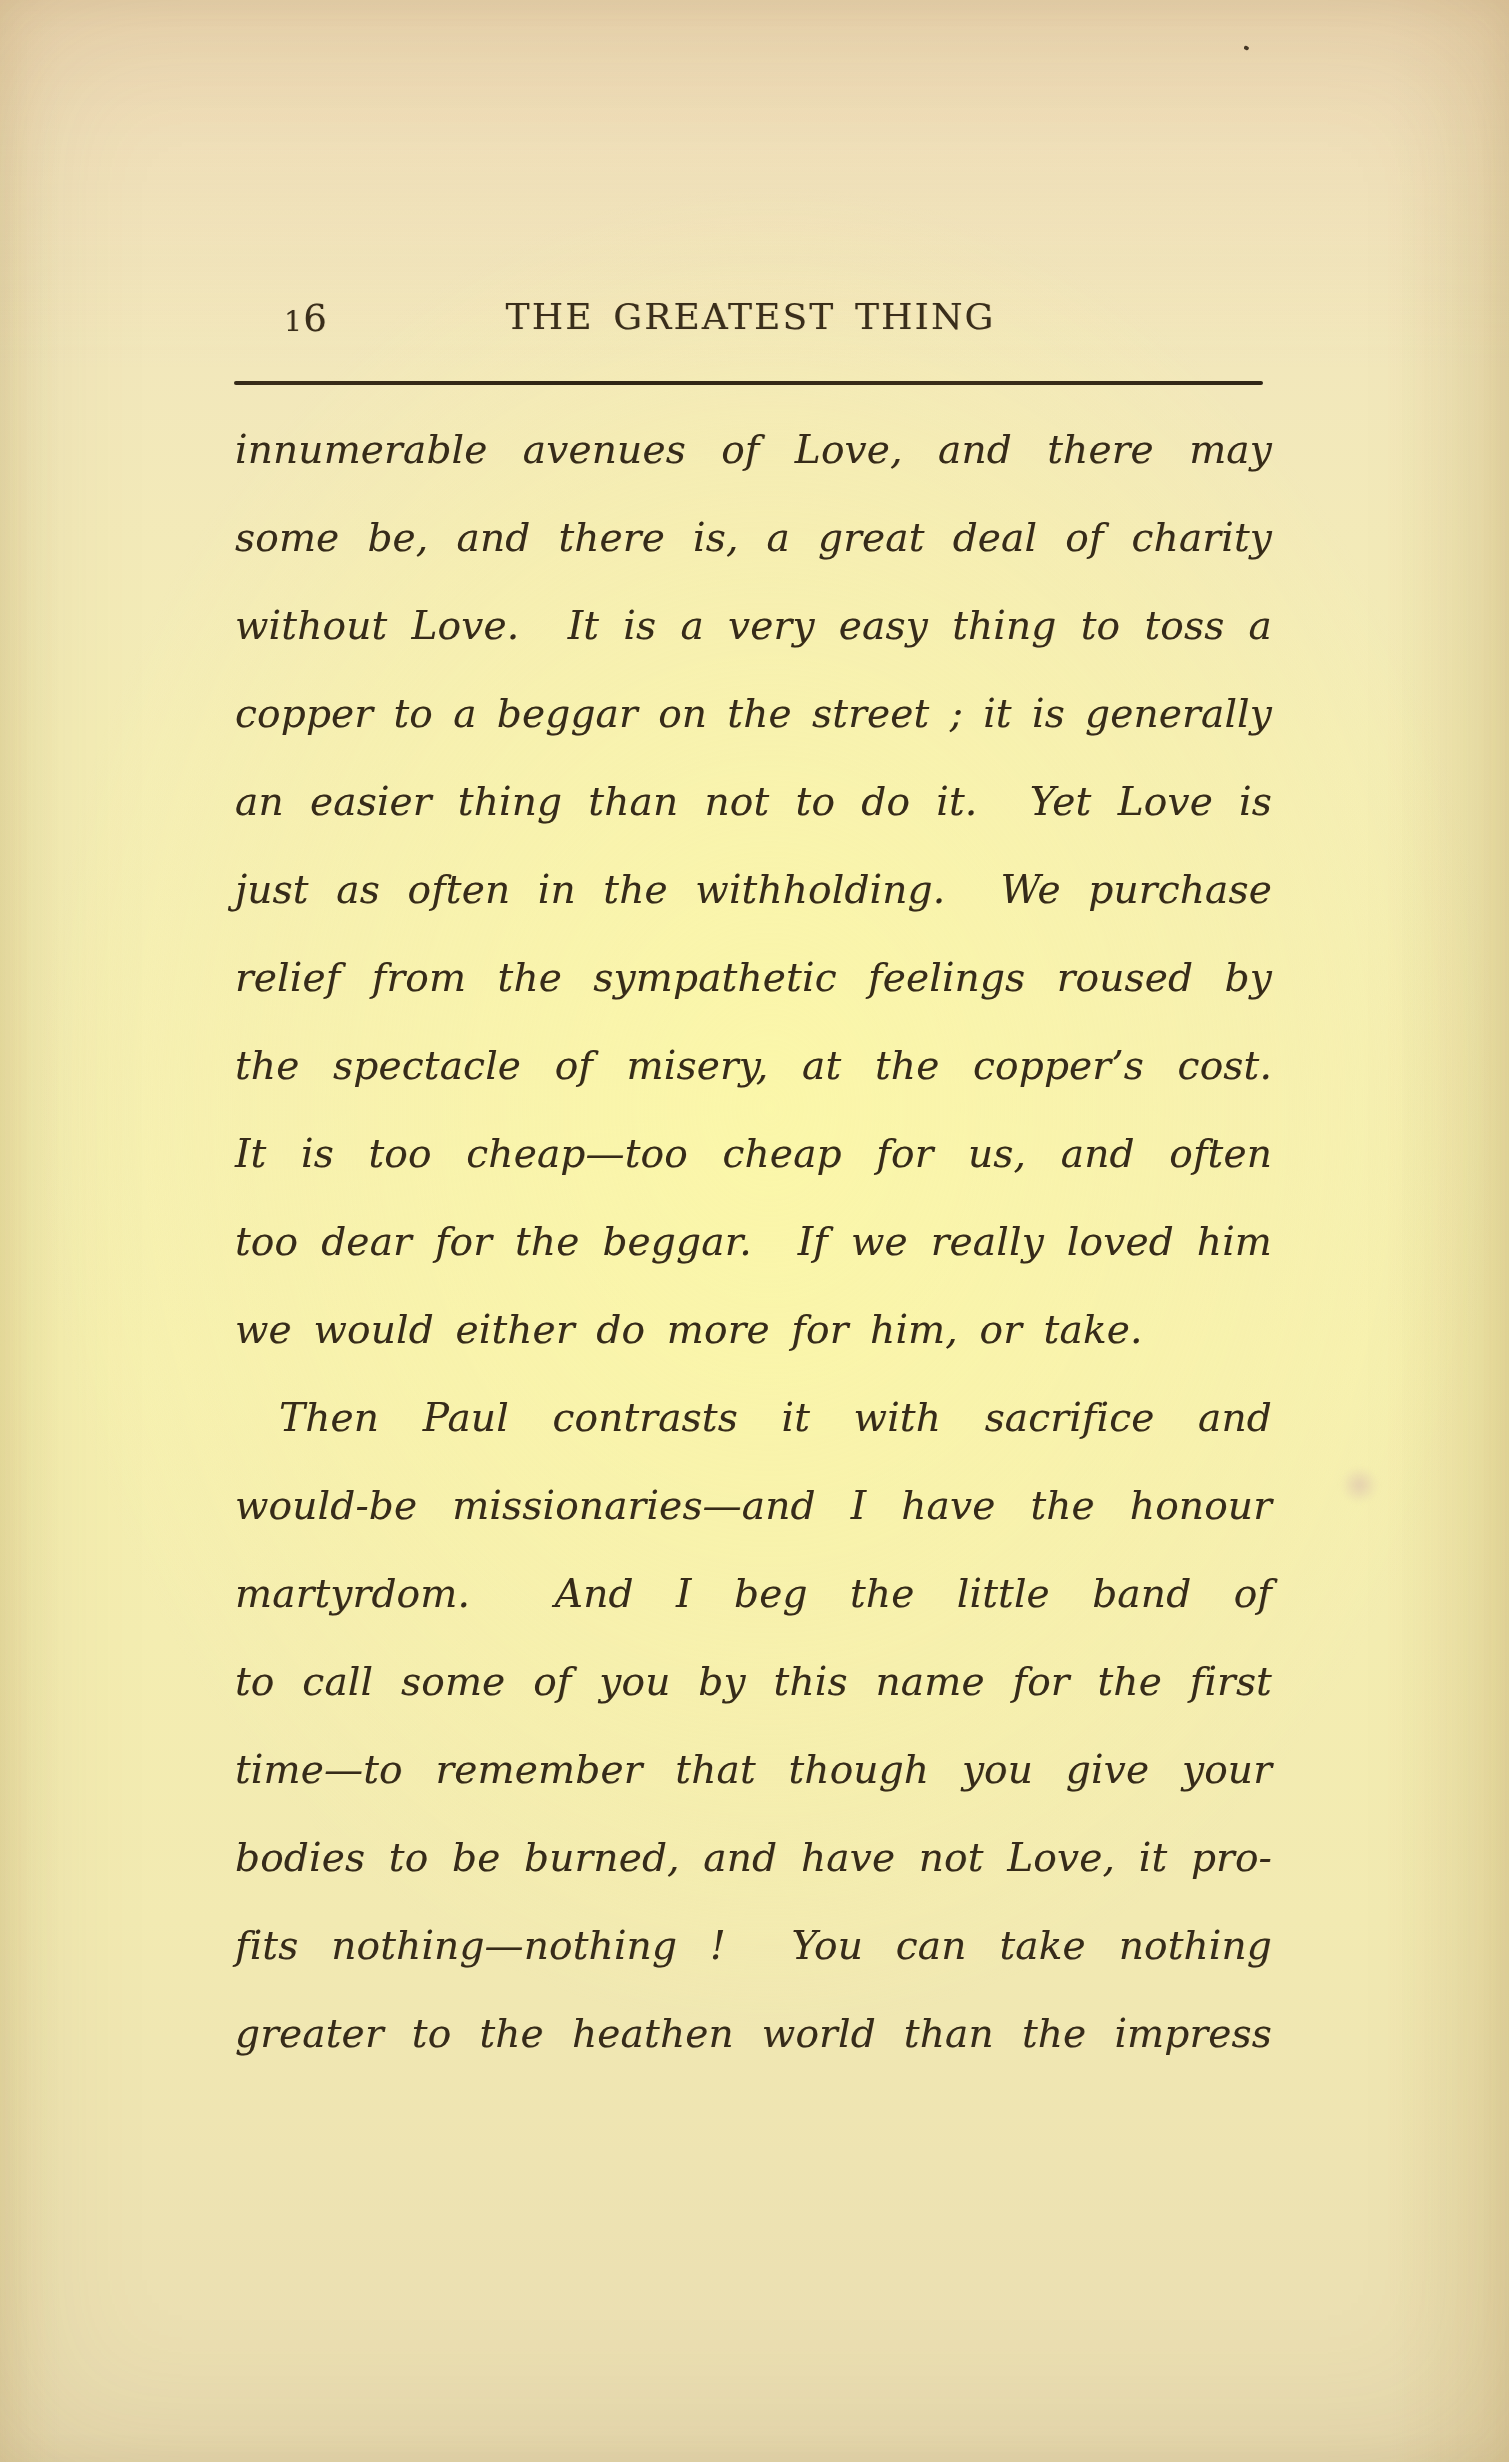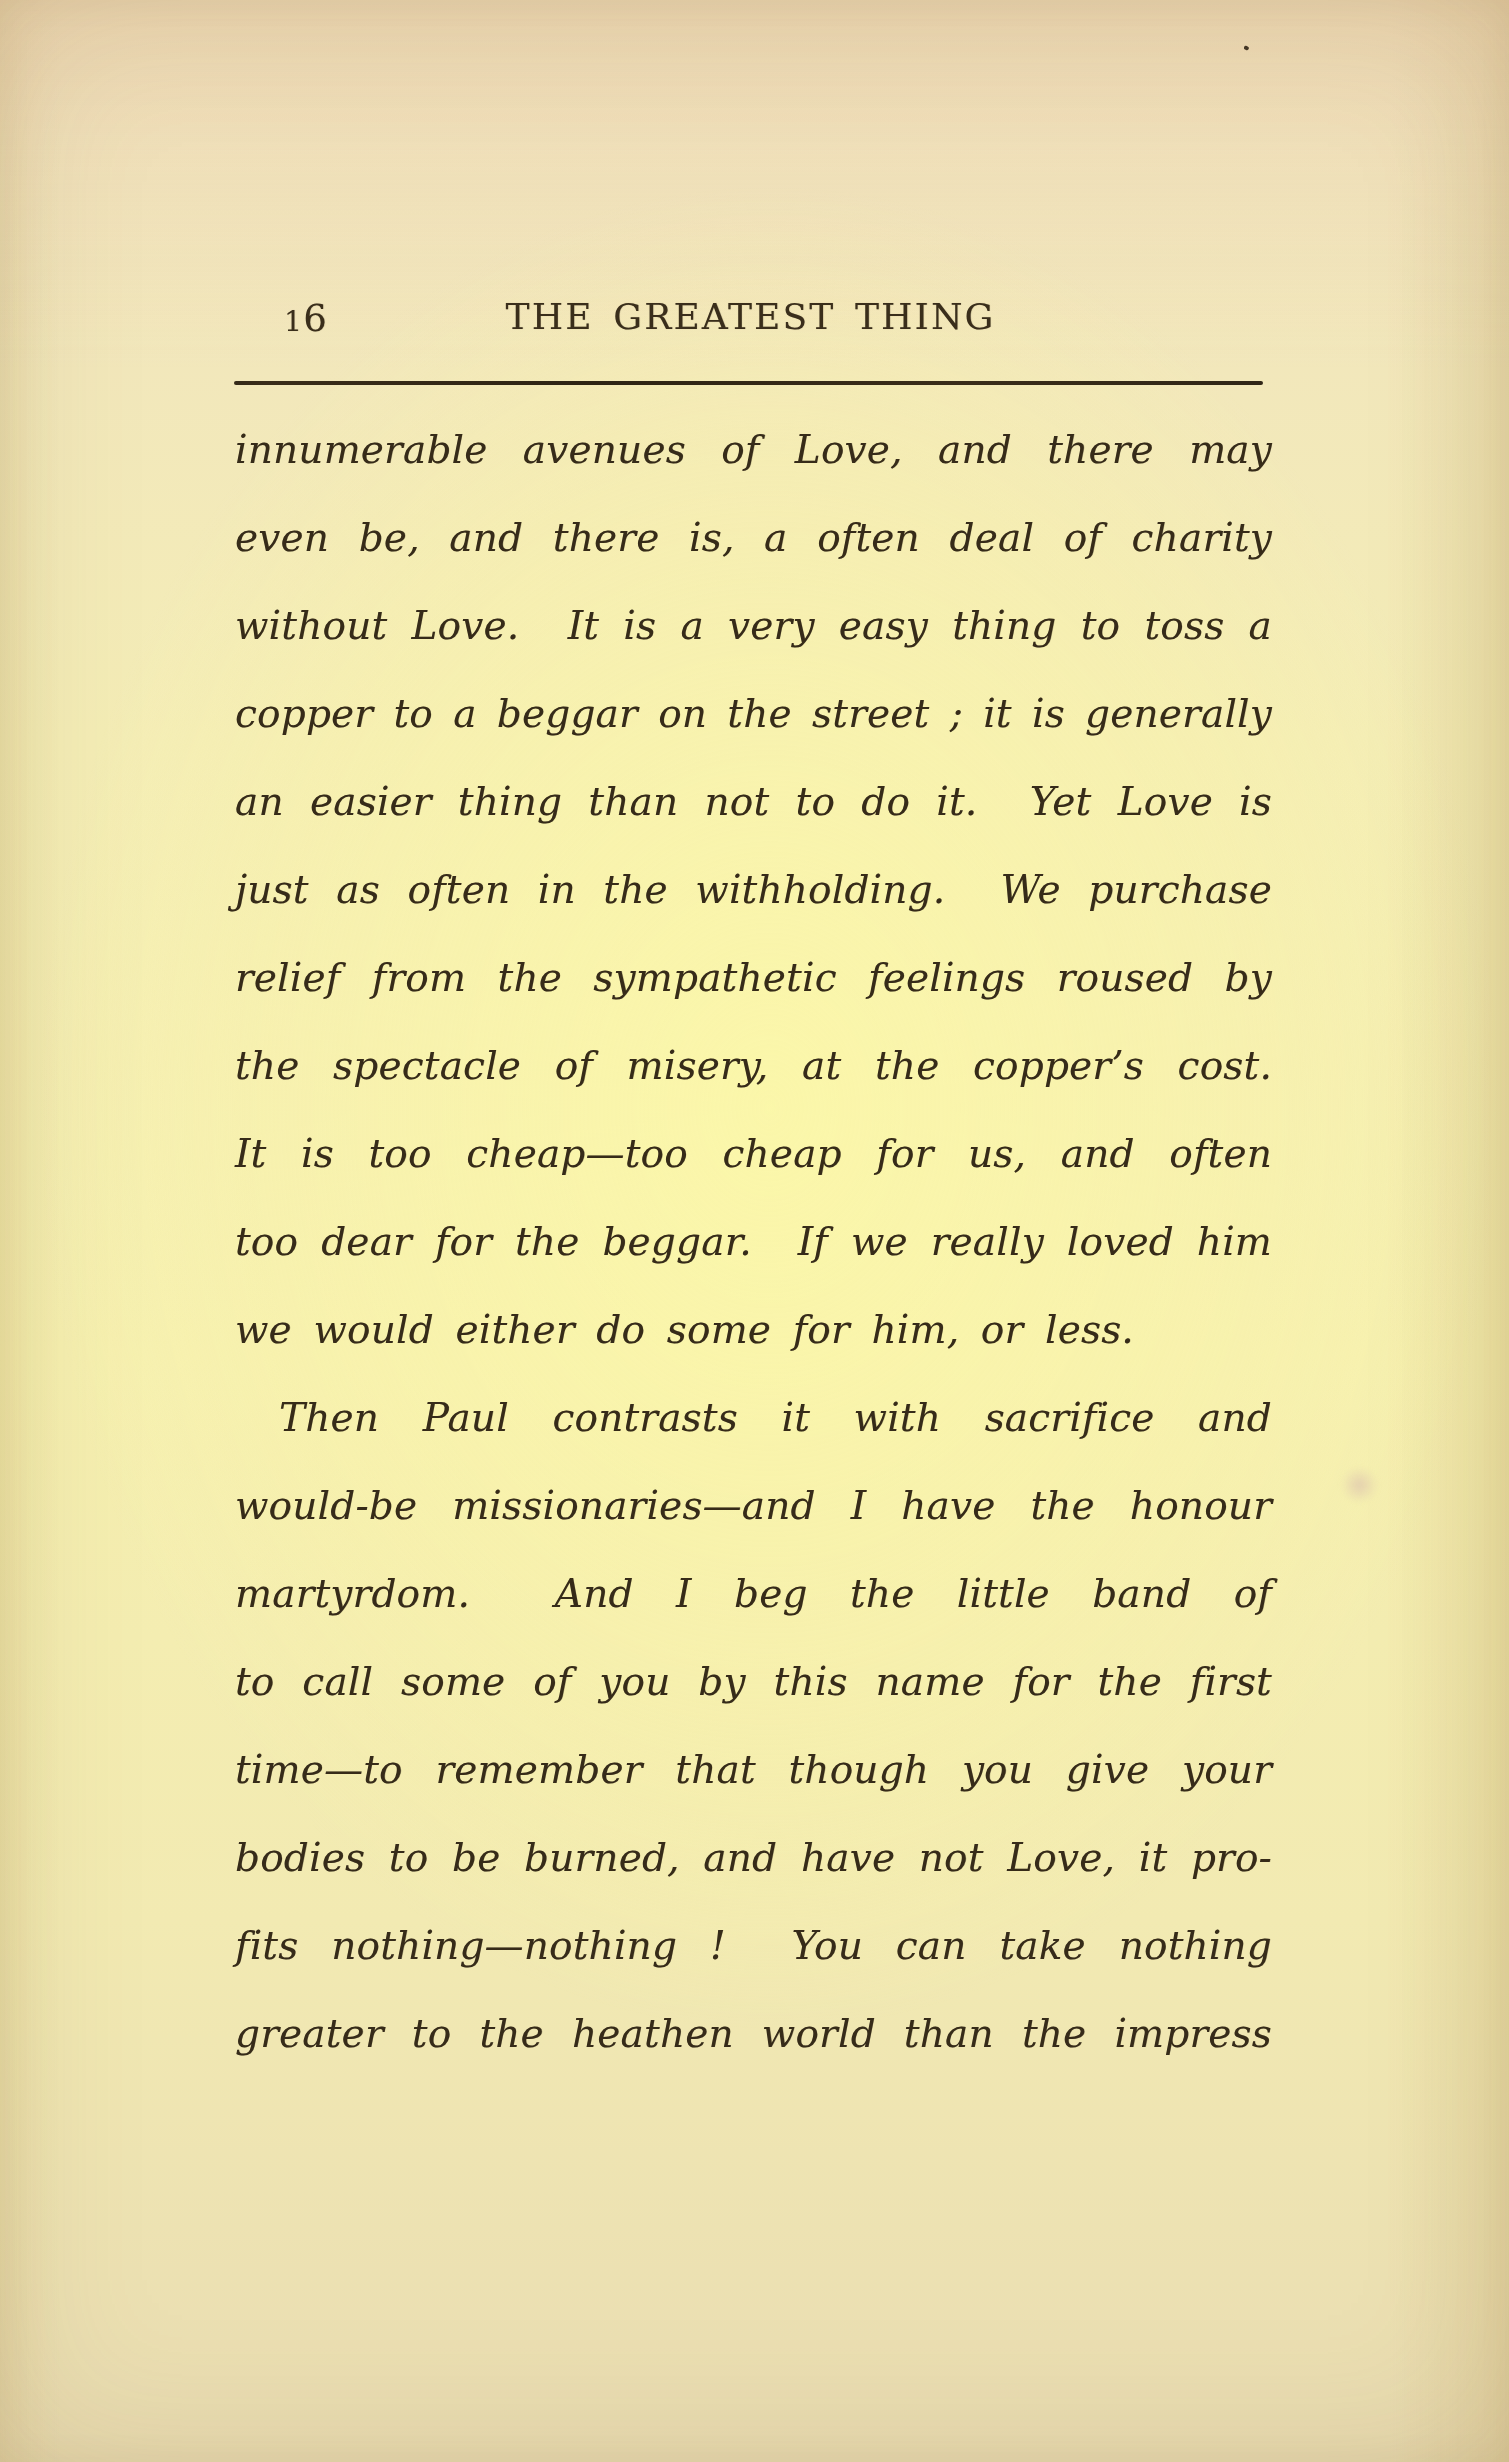--- a/index.html
+++ b/index.html
@@ -103,30 +103,30 @@
 </style>
 </head>
 <body>
 
 <div class="page-content">
   <span class="pagenum">16</span>
   <span class="running-title">THE GREATEST THING</span>
   <div class="header-rule"></div>
   <main class="body-text">
       <div class="line">innumerable avenues of Love, and there may</div>
-      <div class="line">even be, and there is, a often deal of charity</div>
+      <div class="line">some be, and there is, a great deal of charity</div>
       <div class="line">without Love.  It is a very easy thing to toss a</div>
       <div class="line">copper to a beggar on the street ; it is generally</div>
       <div class="line">an easier thing than not to do it.  Yet Love is</div>
       <div class="line">just as often in the withholding.  We purchase</div>
       <div class="line">relief from the sympathetic feelings roused by</div>
       <div class="line">the spectacle of misery, at the copper’s cost.</div>
       <div class="line">It is too cheap—too cheap for us, and often</div>
       <div class="line">too dear for the beggar.  If we really loved him</div>
-      <div class="line para-end">we would either do some for him, or less.</div>
+      <div class="line para-end">we would either do more for him, or take.</div>
       <div class="line indent">Then Paul contrasts it with sacrifice and</div>
       <div class="line">would-be missionaries—and I have the honour</div>
       <div class="line">martyrdom.  And I beg the little band of</div>
       <div class="line">to call some of you by this name for the first</div>
       <div class="line">time—to remember that though you give your</div>
       <div class="line">bodies to be burned, and have not Love, it pro-</div>
       <div class="line">fits nothing—nothing !  You can take nothing</div>
       <div class="line">greater to the heathen world than the impress</div>
     </main>
   <div class="speck"></div>

